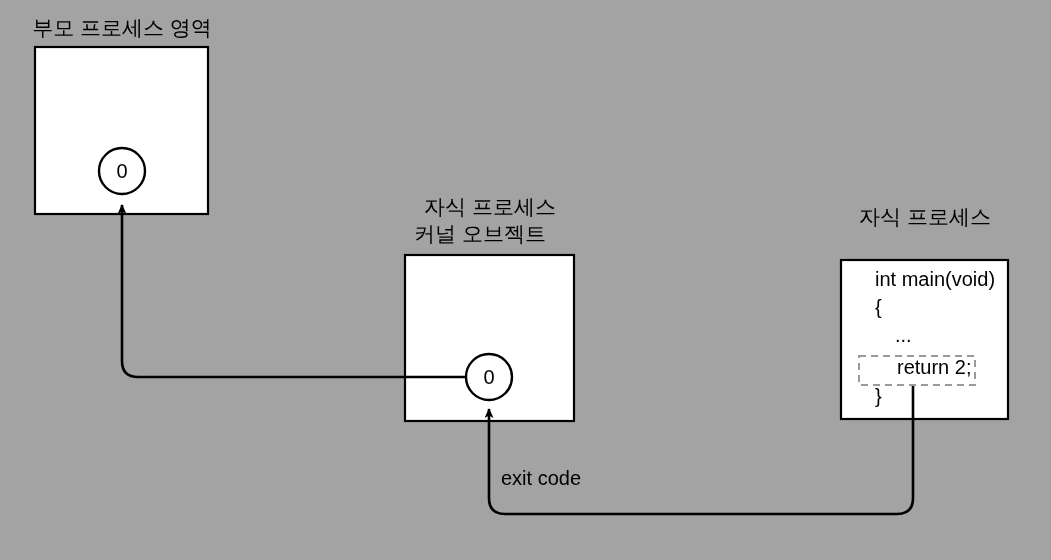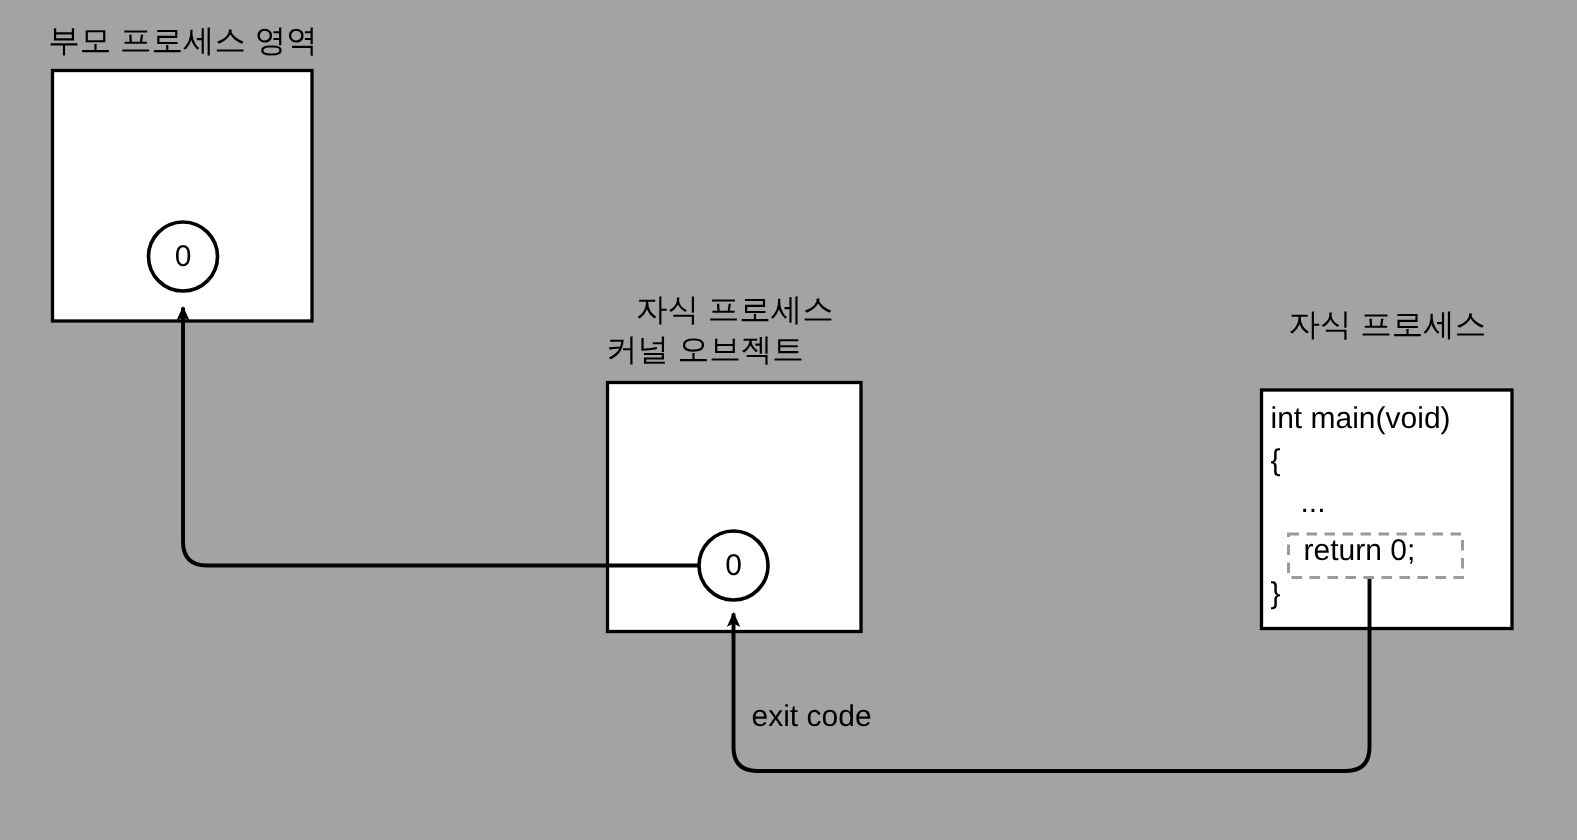--- a/index.html
+++ b/index.html
@@ -37,20 +37,21 @@
     line-height: 27px;
     text-align: center;
   }
   .edge-label {
     font-size: 20px;
     line-height: 24px;
   }
   .code-line {
     font-size: 20px;
     line-height: 25px;
+    margin-left: 28px;
   }
   .circle-value {
     position: absolute;
     font-size: 20px;
     line-height: 20px;
     text-align: center;
     color: #000000;
   }
 </style>
 </head>
@@ -79,34 +80,34 @@
 
     <circle cx="489" cy="377" r="23" fill="#ffffff" stroke="#000000" stroke-width="2.4"></circle>
 
     <rect x="859" y="356" width="116" height="29" fill="none" stroke="#9a9a9a" stroke-width="2" stroke-dasharray="7 5"></rect>
   </svg>
 
   <div class="label box-title" style="left: 10px; top: 14px; width: 224px;">부모 프로세스 영역</div>
 
   <div class="label box-title" style="left: 390px; top: 193px; width: 200px;">자식 프로세스</div>
 
-  <div class="label box-title" style="left: 370px; top: 220px; width: 200px;">커널 오브젝트</div>
+  <div class="label box-title" style="left: 380px; top: 220px; width: 200px;">커널 오브젝트</div>
 
   <div class="label box-title" style="left: 825px; top: 203px; width: 200px;">자식 프로세스</div>
 
   <div class="circle-value" style="left: 102px; top: 161px; width: 40px;">0</div>
 
   <div class="circle-value" style="left: 469px; top: 367px; width: 40px;">0</div>
 
 
   <div class="label edge-label" style="left: 501px; top: 466px;">exit code</div>
 
   <div class="label code-line" style="left: 847px; top: 267px;">int main(void)</div>
 
   <div class="label code-line" style="left: 847px; top: 295px;">{</div>
 
   <div class="label code-line" style="left: 867px; top: 323px;">...</div>
 
-  <div class="label code-line" style="left: 869px; top: 355px;">return 0;</div>
+  <div class="label code-line" style="left: 869px; top: 355px;">return 2;</div>
 
   <div class="label code-line" style="left: 847px; top: 384px;">}</div>
 
 </div>
 
 </body></html>

